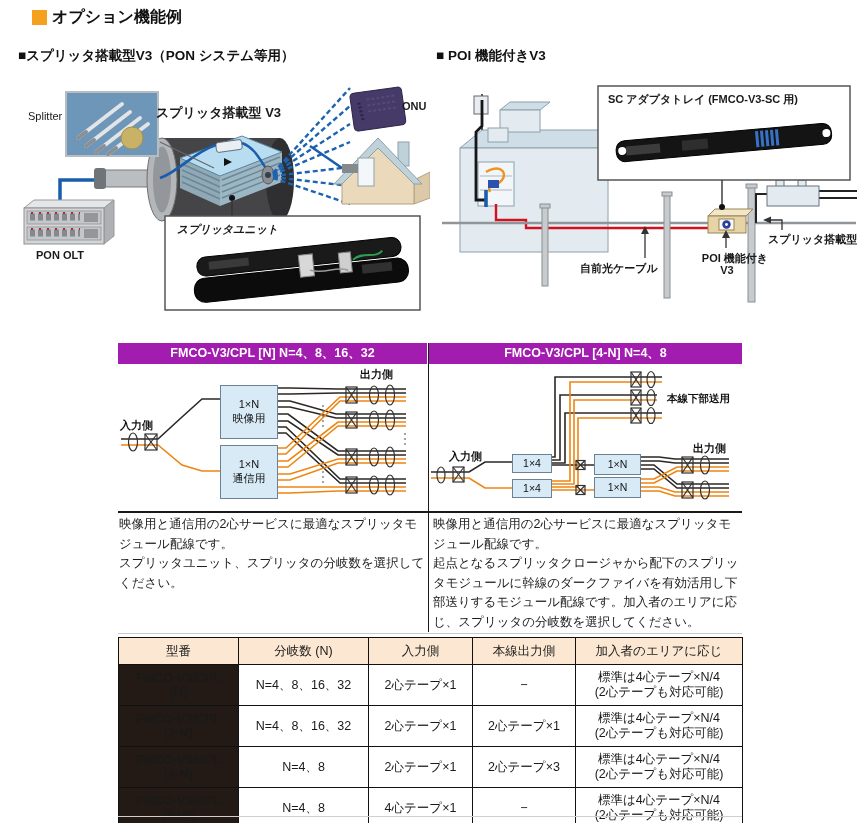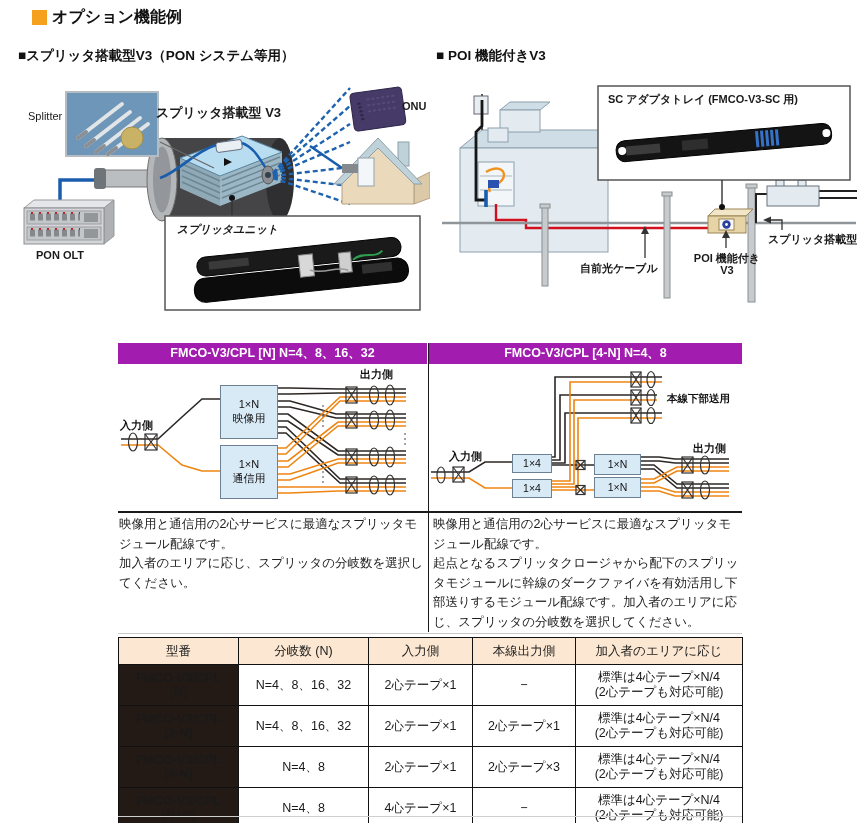--- a/index.html
+++ b/index.html
@@ -249,21 +249,21 @@
       <line x1="215" y1="178" x2="215" y2="152" stroke="#333" stroke-width="1.3"></line>
       <polygon points="211,154 219,154 215,146" fill="#333"></polygon>
       <line x1="296" y1="168" x2="296" y2="156" stroke="#333" stroke-width="1.3"></line>
       <polygon points="292,158 300,158 296,150" fill="#333"></polygon>
       <path d="M352,150 V140 H340" stroke="#333" stroke-width="1.3" fill="none"></path>
       <polygon points="341,136.5 333,140 341,143.5" fill="#333"></polygon>
     </g>
   </svg>
   <div class="lbl callout-label" style="left:178px;top:12px;">SC アダプタトレイ (FMCO-V3-SC 用)</div>
   <div class="lbl b" style="left:150px;top:181px;font-family:Liberation Mono, monospace;">自前光ケーブル</div>
-  <div class="lbl b" style="left:254px;top:171px;width:86px;text-align:center;">POI 機能付き</div>
+  <div class="lbl b" style="left:262px;top:171px;width:86px;text-align:center;">POI 機能付き</div>
   <div class="lbl b" style="left:254px;top:184px;width:86px;text-align:center;">V3</div>
   <div class="lbl b" style="left:338px;top:152px;">スプリッタ搭載型</div>
 </div>
 
 <div class="abs cmp">
   <div class="cmp-header" style="left:0;width:309px;">FMCO-V3/CPL [N] N=4、8、16、32</div>
   <div class="cmp-header" style="left:311px;width:313px;">FMCO-V3/CPL [4-N] N=4、8</div>
   <div class="cmp-divider"></div>
   <div class="cmp-midrule"></div>
 
@@ -396,21 +396,21 @@
     <div class="bluebox small" style="left:83px;top:114px;width:38px;height:17px;">1×4</div>
     <div class="bluebox small" style="left:165px;top:89px;width:45px;height:19px;">1×N</div>
     <div class="bluebox small" style="left:165px;top:112px;width:45px;height:19px;">1×N</div>
     <div class="dlabel" style="left:20px;top:84px;">入力側</div>
     <div class="dlabel" style="left:264px;top:76px;">出力側</div>
     <div class="dlabel" style="left:238px;top:27px;font-size:10.5px;">本線下部送用</div>
   </div>
 
   <div class="desc" style="left:1px;width:306px;">
     <p>映像用と通信用の2心サービスに最適なスプリッタモジュール配線です。</p>
-    <p>加入者のエリアに応じ、スプリッタの分岐数を選択してください。</p>
+    <p>スプリッタユニット、スプリッタの分岐数を選択してください。</p>
   </div>
   <div class="desc" style="left:315px;width:308px;">
     <p>映像用と通信用の2心サービスに最適なスプリッタモジュール配線です。</p>
     <p>起点となるスプリッタクロージャから配下のスプリッタモジュールに幹線のダークファイバを有効活用し下部送りするモジュール配線です。加入者のエリアに応じ、スプリッタの分岐数を選択してください。</p>
   </div>
 </div>
 
 <div class="abs spec">
   <table class="spec-tbl">
     <colgroup>

